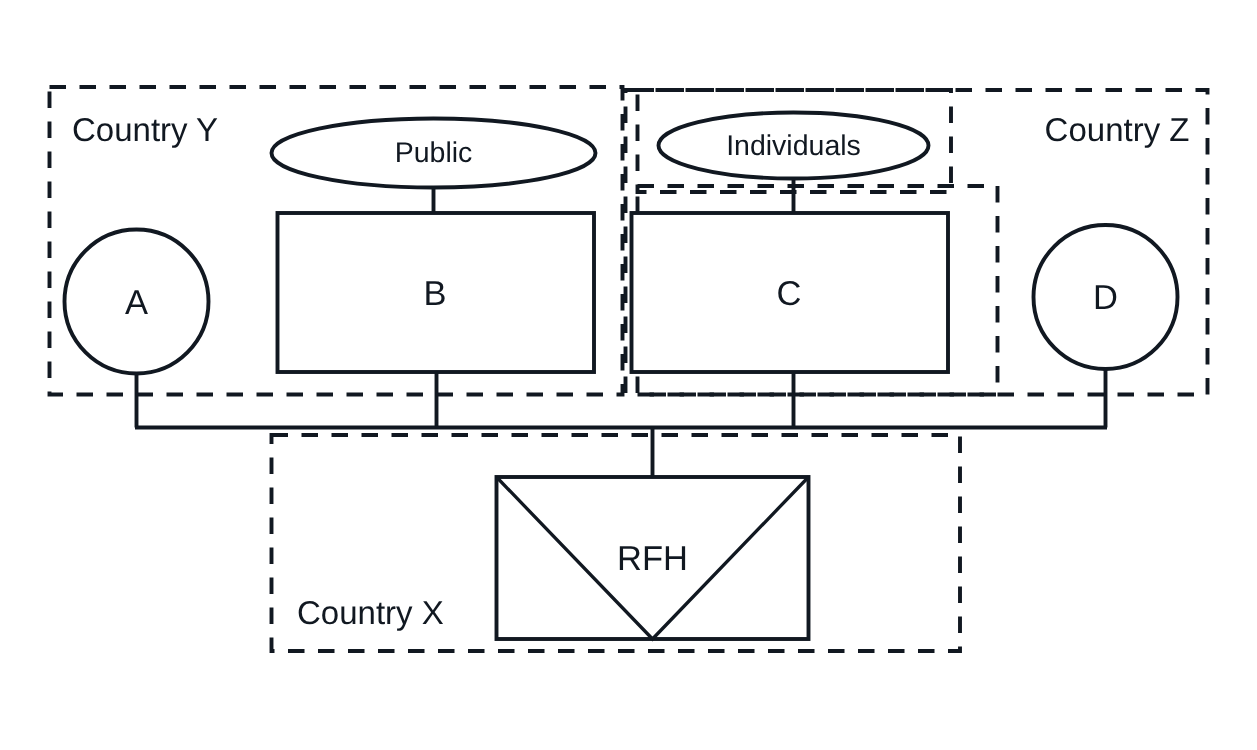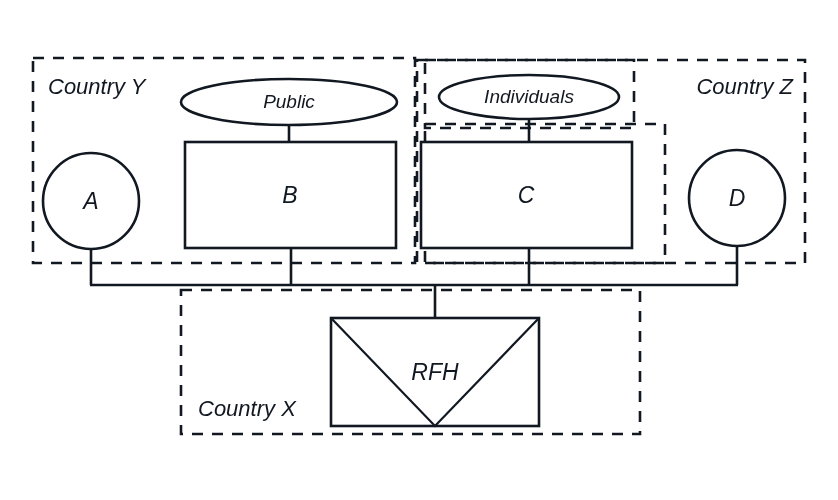--- a/index.html
+++ b/index.html
@@ -12,21 +12,20 @@
     width: 838px;
     height: 500px;
     font-family: "Liberation Sans", sans-serif;
     overflow: hidden;
   }
   #diagram-root {
     position: relative;
     width: 838px;
     height: 500px;
     background: #ffffff;
-    font-style: italic;
   }
   svg#diagram-svg {
     display: block;
     width: 838px;
     height: 500px;
   }
   .solid-shape {
     fill: #ffffff;
     stroke: #111821;
     stroke-width: 2.6;

